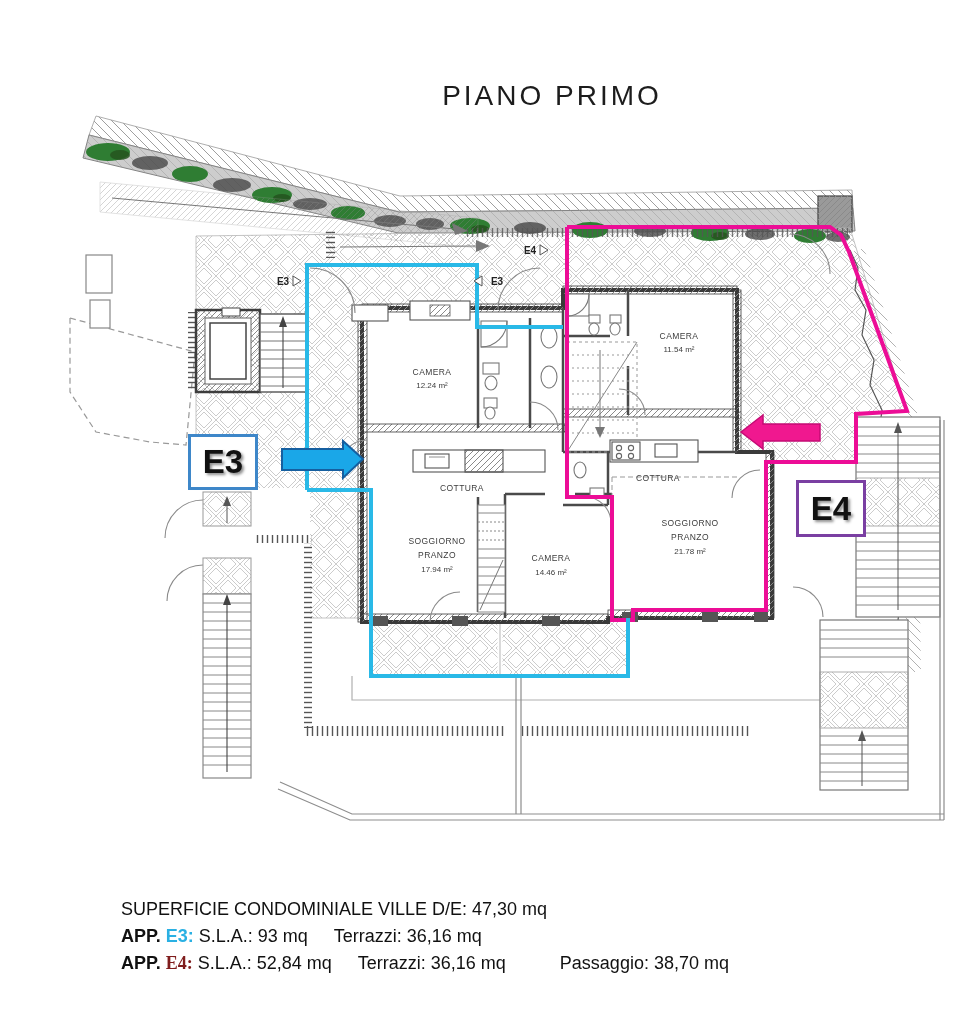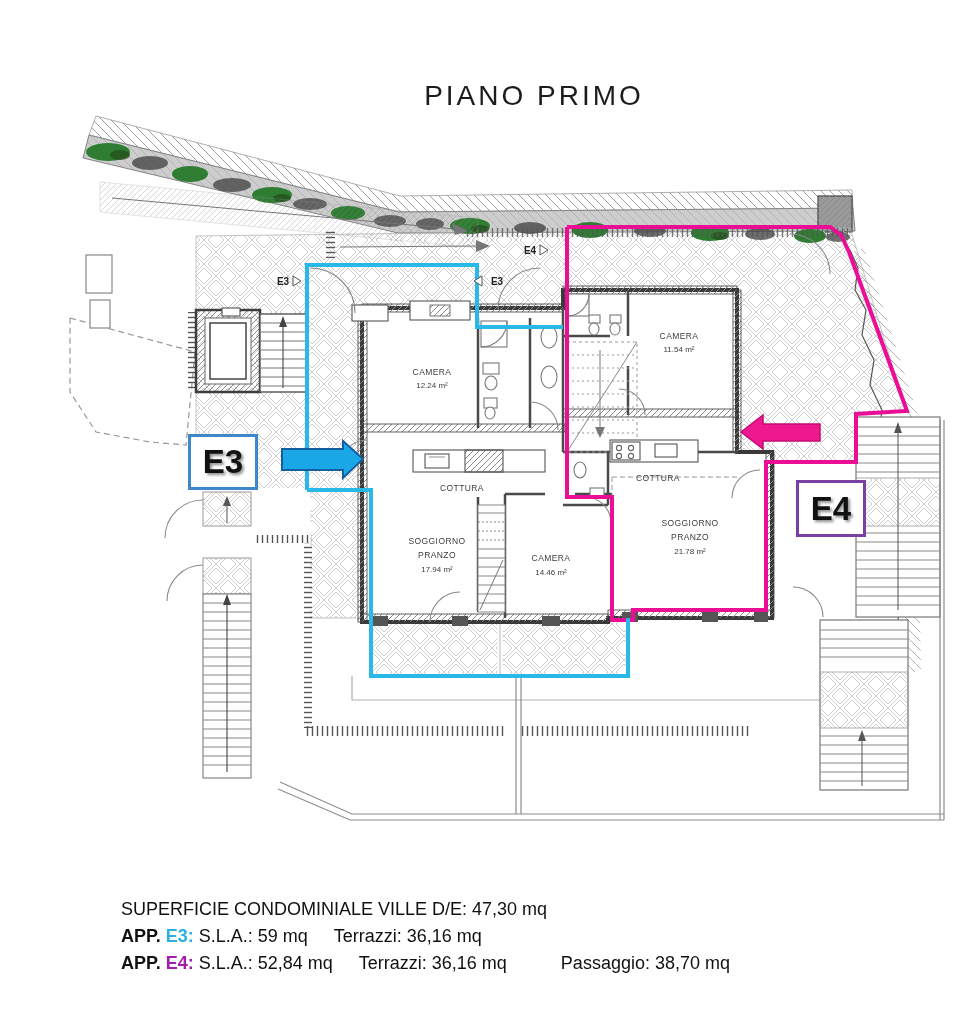--- a/index.html
+++ b/index.html
@@ -1,28 +1,28 @@
 <!DOCTYPE html>
 <html><head>
 <meta charset="utf-8">
 <style>
   html,body{margin:0;padding:0;background:#fff;}
   #stage{position:relative;width:967px;height:1023px;background:#fff;overflow:hidden;
          font-family:"Liberation Sans", sans-serif;}
   #plan-svg{position:absolute;left:0;top:0;}
-  .page-title{position:absolute;left:534px;top:80px;transform:translateX(-50%);
+  .page-title{position:absolute;left:552px;top:80px;transform:translateX(-50%);
     font-size:28px;letter-spacing:3px;color:#1c1c1c;font-weight:400;white-space:nowrap;}
   .unit-box{position:absolute;background:#fff;display:flex;align-items:center;justify-content:center;
     font-weight:bold;font-size:33px;color:#111;text-shadow:2px 2px 3px rgba(0,0,0,.45);}
   #box-e3{left:188px;top:434px;width:64px;height:50px;border:3px solid #3e87c9;}
   #box-e4{left:796px;top:480px;width:64px;height:51px;border:3px solid #7a3fa2;}
   .legend{position:absolute;left:121px;top:896px;font-size:18px;color:#111;line-height:27px;white-space:nowrap;}
   .legend .b{font-weight:bold;text-align:right;}
   .legend .e3{color:#2ab0e3;font-weight:bold;text-align:right;}
-  .legend .e4{color:#a21caf;font-weight:bold;}
+  .legend .e4{color:#7f1d1d;font-weight:bold;font-family:Liberation Serif, serif;}
   .legend .gap{display:inline-block;width:16px;}
   .legend .biggap{display:inline-block;width:44px;}
   .legend span{margin-right:5px;}
   text{font-family:"Liberation Sans", sans-serif;}
   .rlbl{font-size:8.5px;fill:#3c3c3c;letter-spacing:.4px;}
   .rarea{font-size:8px;fill:#3c3c3c;}
   .mk{font-size:10px;font-weight:bold;fill:#222;}
 </style>
 </head>
 <body>
@@ -411,20 +411,20 @@
   </svg>
 
   <div class="unit-box" id="box-e3">E3</div>
   <div class="unit-box" id="box-e4">E4</div>
 
   <div class="legend">
     <div>
       <span>SUPERFICIE CONDOMINIALE VILLE D/E: 47,30 mq</span>
     </div>
     <div>
-      <span class="b">APP.</span><span class="e3">E3:</span><span>S.L.A.: 59 mq</span><span class="gap"></span><span>Terrazzi: 36,16 mq</span>
+      <span class="b">APP.</span><span class="e3">E3:</span><span>S.L.A.: 93 mq</span><span class="gap"></span><span>Terrazzi: 36,16 mq</span>
     </div>
     <div>
       <span class="b">APP.</span><span class="e4">E4:</span><span>S.L.A.: 52,84 mq</span><span class="gap"></span><span>Terrazzi: 36,16 mq</span><span class="biggap"></span><span>Passaggio: 38,70 mq</span>
     </div>
   </div>
 
 </div>
 
 </body></html>

